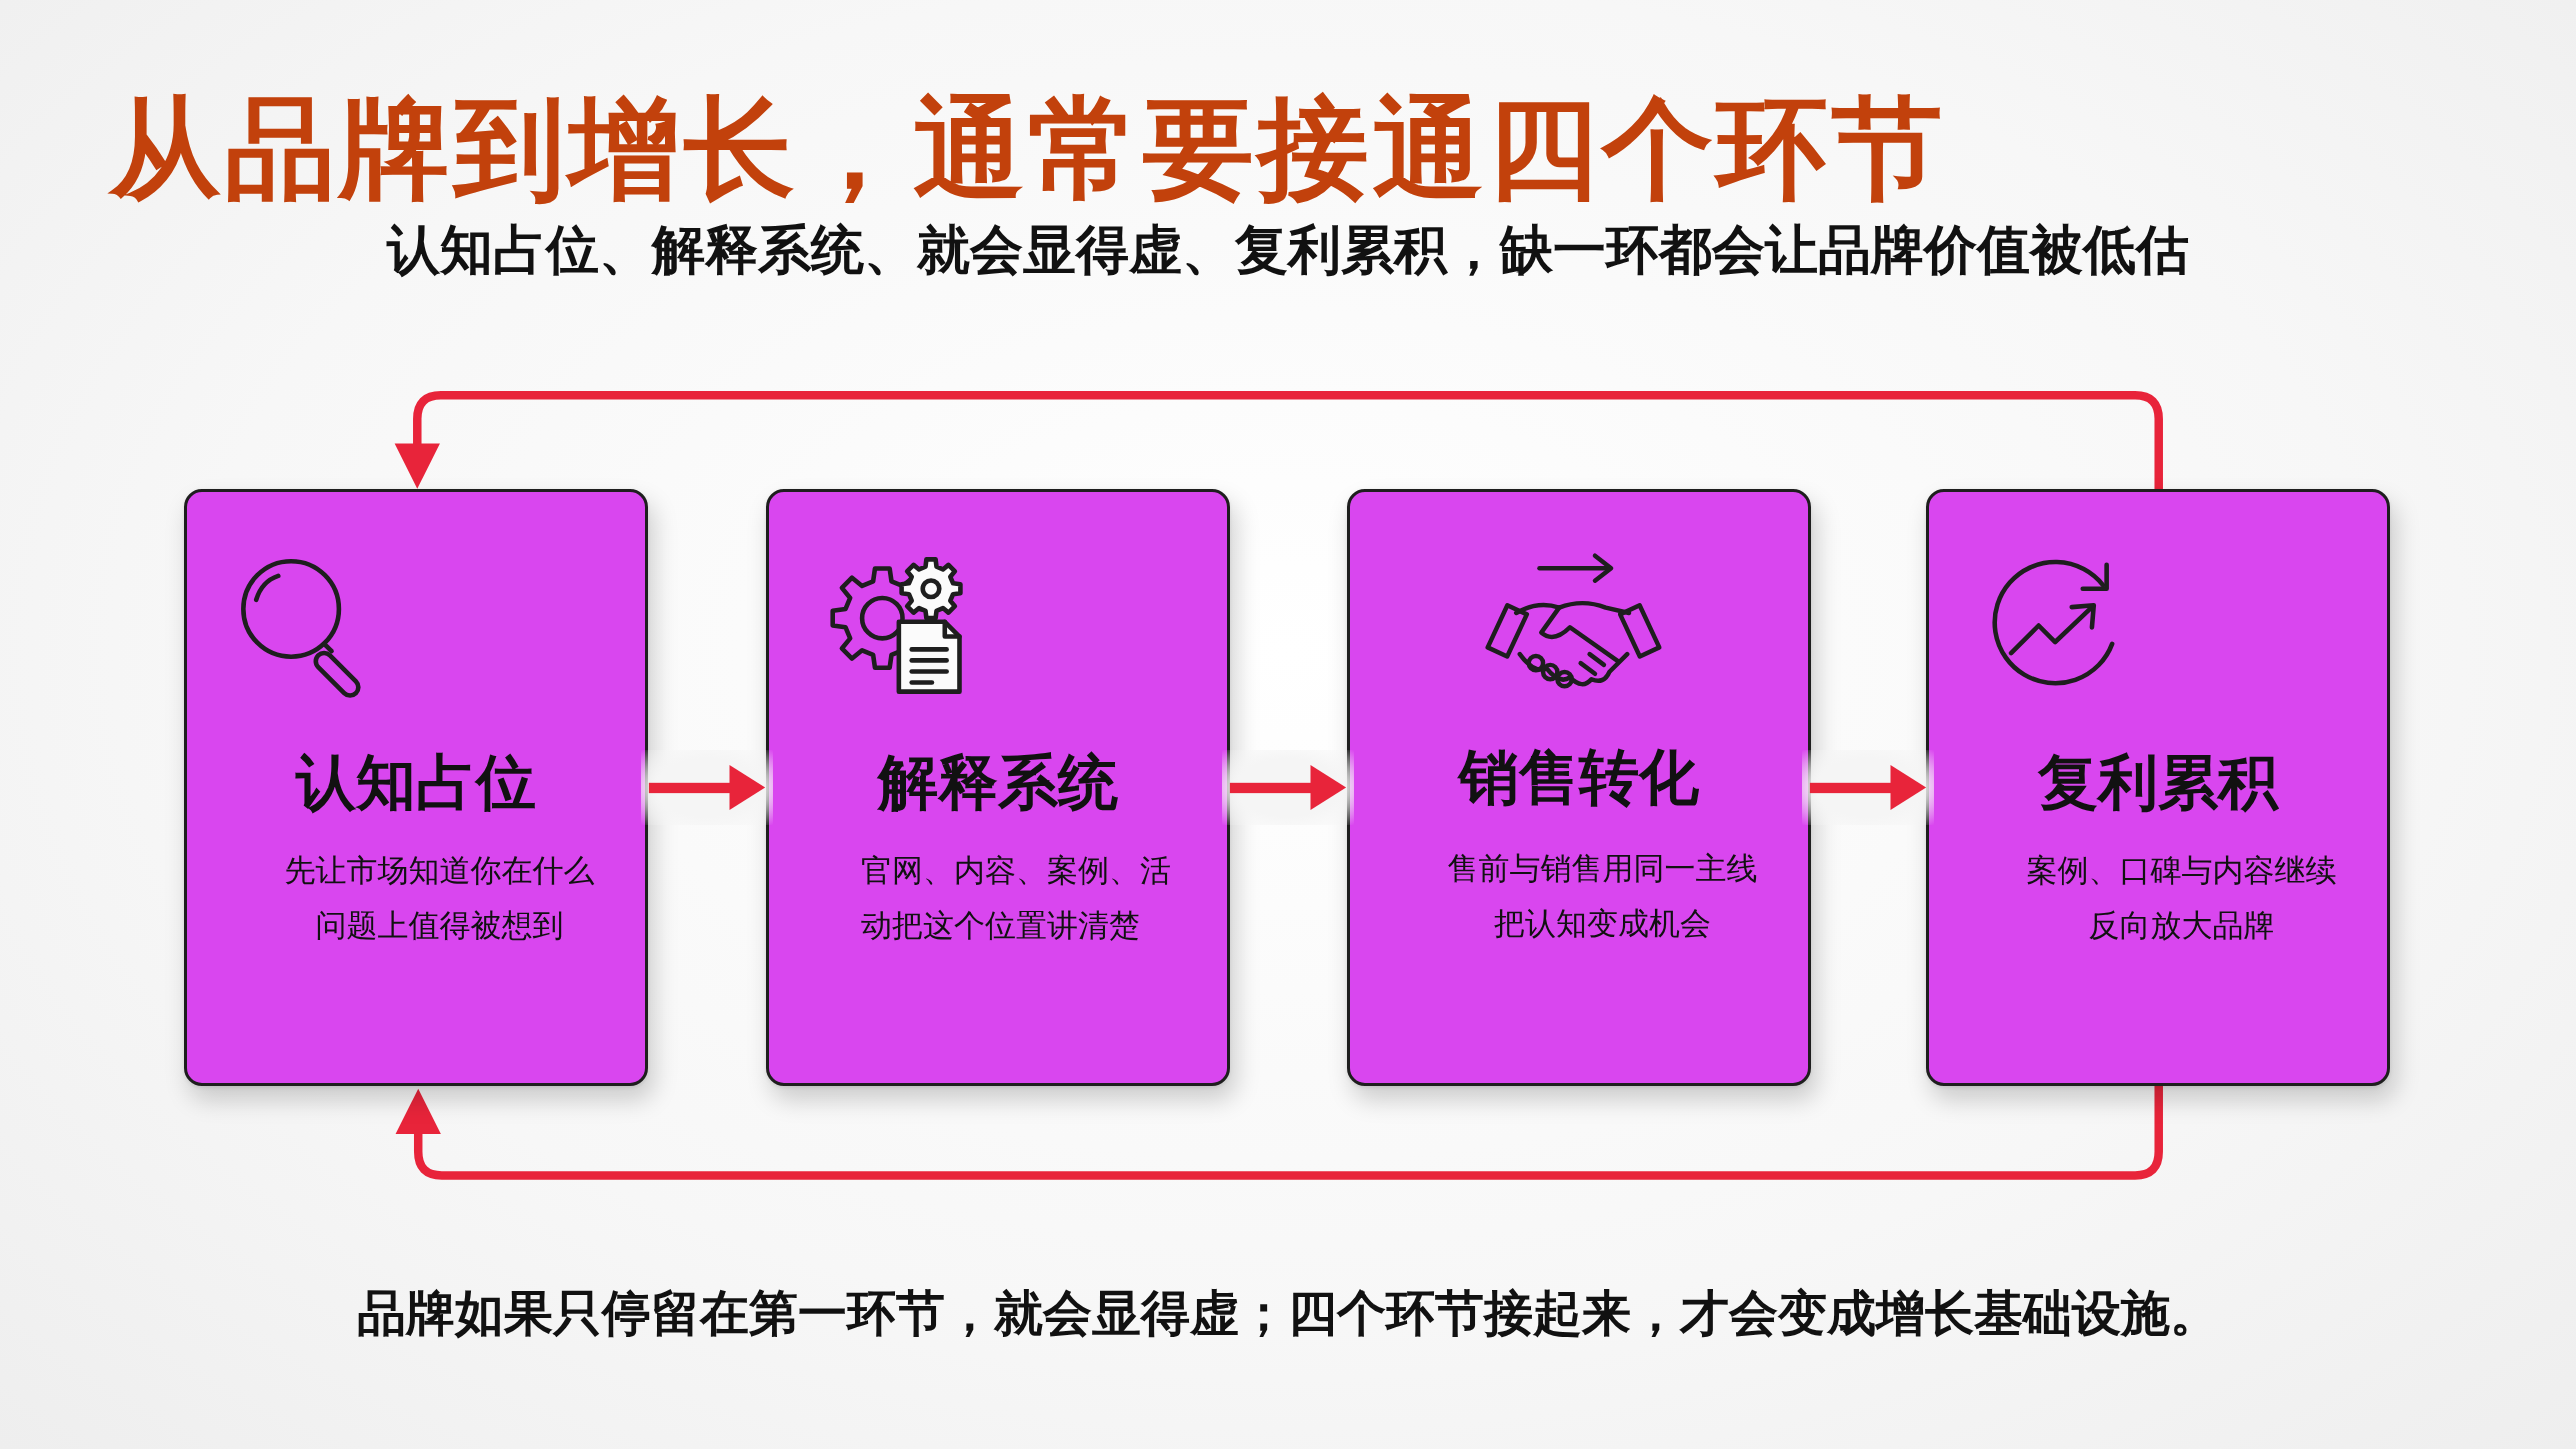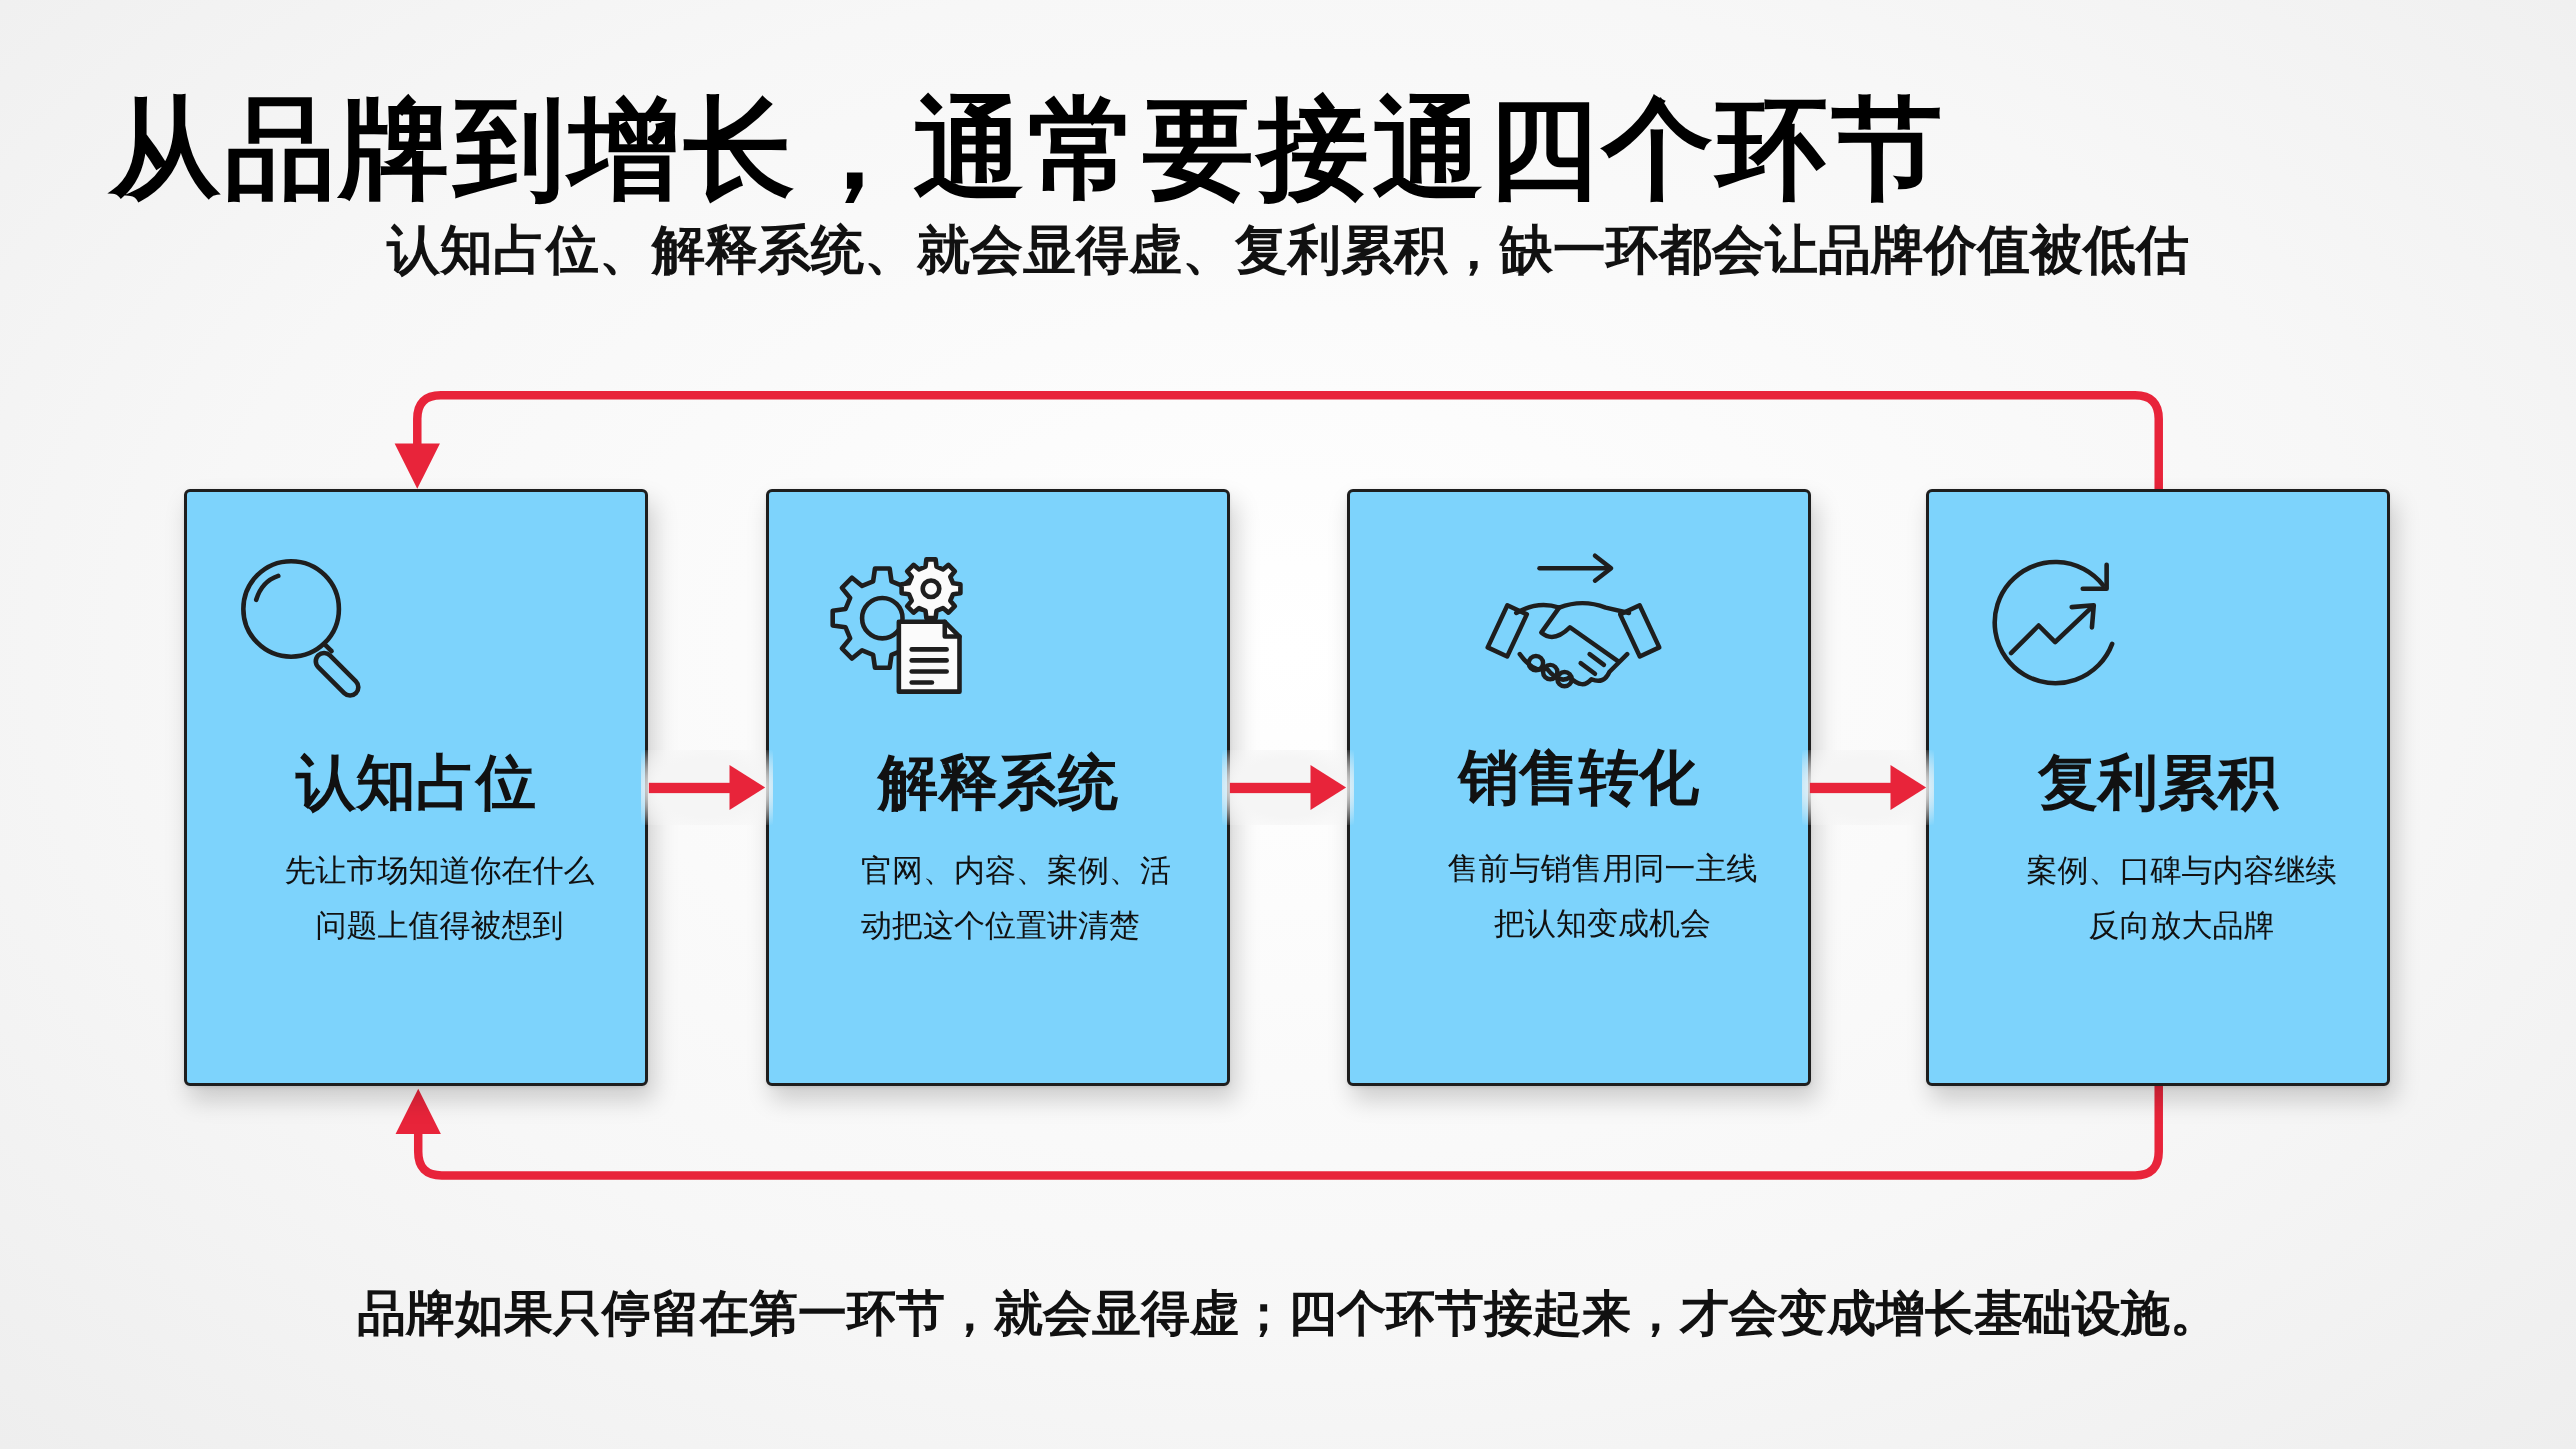--- a/index.html
+++ b/index.html
@@ -4,34 +4,34 @@
 <style>
   html, body { margin:0; padding:0; }
   body {
     width:2576px; height:1449px; overflow:hidden; position:relative;
     background: radial-gradient(ellipse at 50% 45%, #ffffff 0%, #f7f7f7 60%, #eeeeee 100%);
     font-family: "DejaVu Sans", "Liberation Sans", sans-serif;
     color:#111;
   }
   .title {
     position:absolute; left:0; top:87px; width:2056px; text-align:center;
-    font-size:111px; font-weight:bold; color:#000000; letter-spacing:3.8px; line-height:123px;
+    font-size:111px; font-weight:bold; color:#c2410c; letter-spacing:3.8px; line-height:123px;
   }
   .subtitle {
     position:absolute; left:0; top:217px; width:2576px; text-align:center;
     font-size:53px; font-weight:bold; color:#111; line-height:66px;
   }
   .footer {
     position:absolute; left:0; top:1281px; width:2576px; text-align:center;
     font-size:49px; font-weight:bold; color:#111; line-height:66px;
   }
   svg.loop { position:absolute; left:0; top:0; }
   .card {
     position:absolute; top:489px; width:464px; height:597px; box-sizing:border-box;
-    background:#7dd3fc; border:3.8px solid #1e1e1e; border-radius:6px;
+    background:#d946ef; border:3.8px solid #1e1e1e; border-radius:18px;
     box-shadow: 5.7px 13.2px 24.5px rgba(0,0,0,0.18), 0 1.9px 3.8px rgba(0,0,0,0.08);
   }
   .card .icon { position:absolute; left:49px; top:60px; width:147px; height:147px; }
   .card .icon svg { width:100%; height:100%; }
   .card .card-title {
     position:absolute; left:0; top:253px; width:100%; text-align:center;
     font-size:60px; font-weight:bold; line-height:75px; color:#111;
   }
   .card .card-desc {
     position:absolute; left:45px; right:45px; top:351px; text-align:center;

